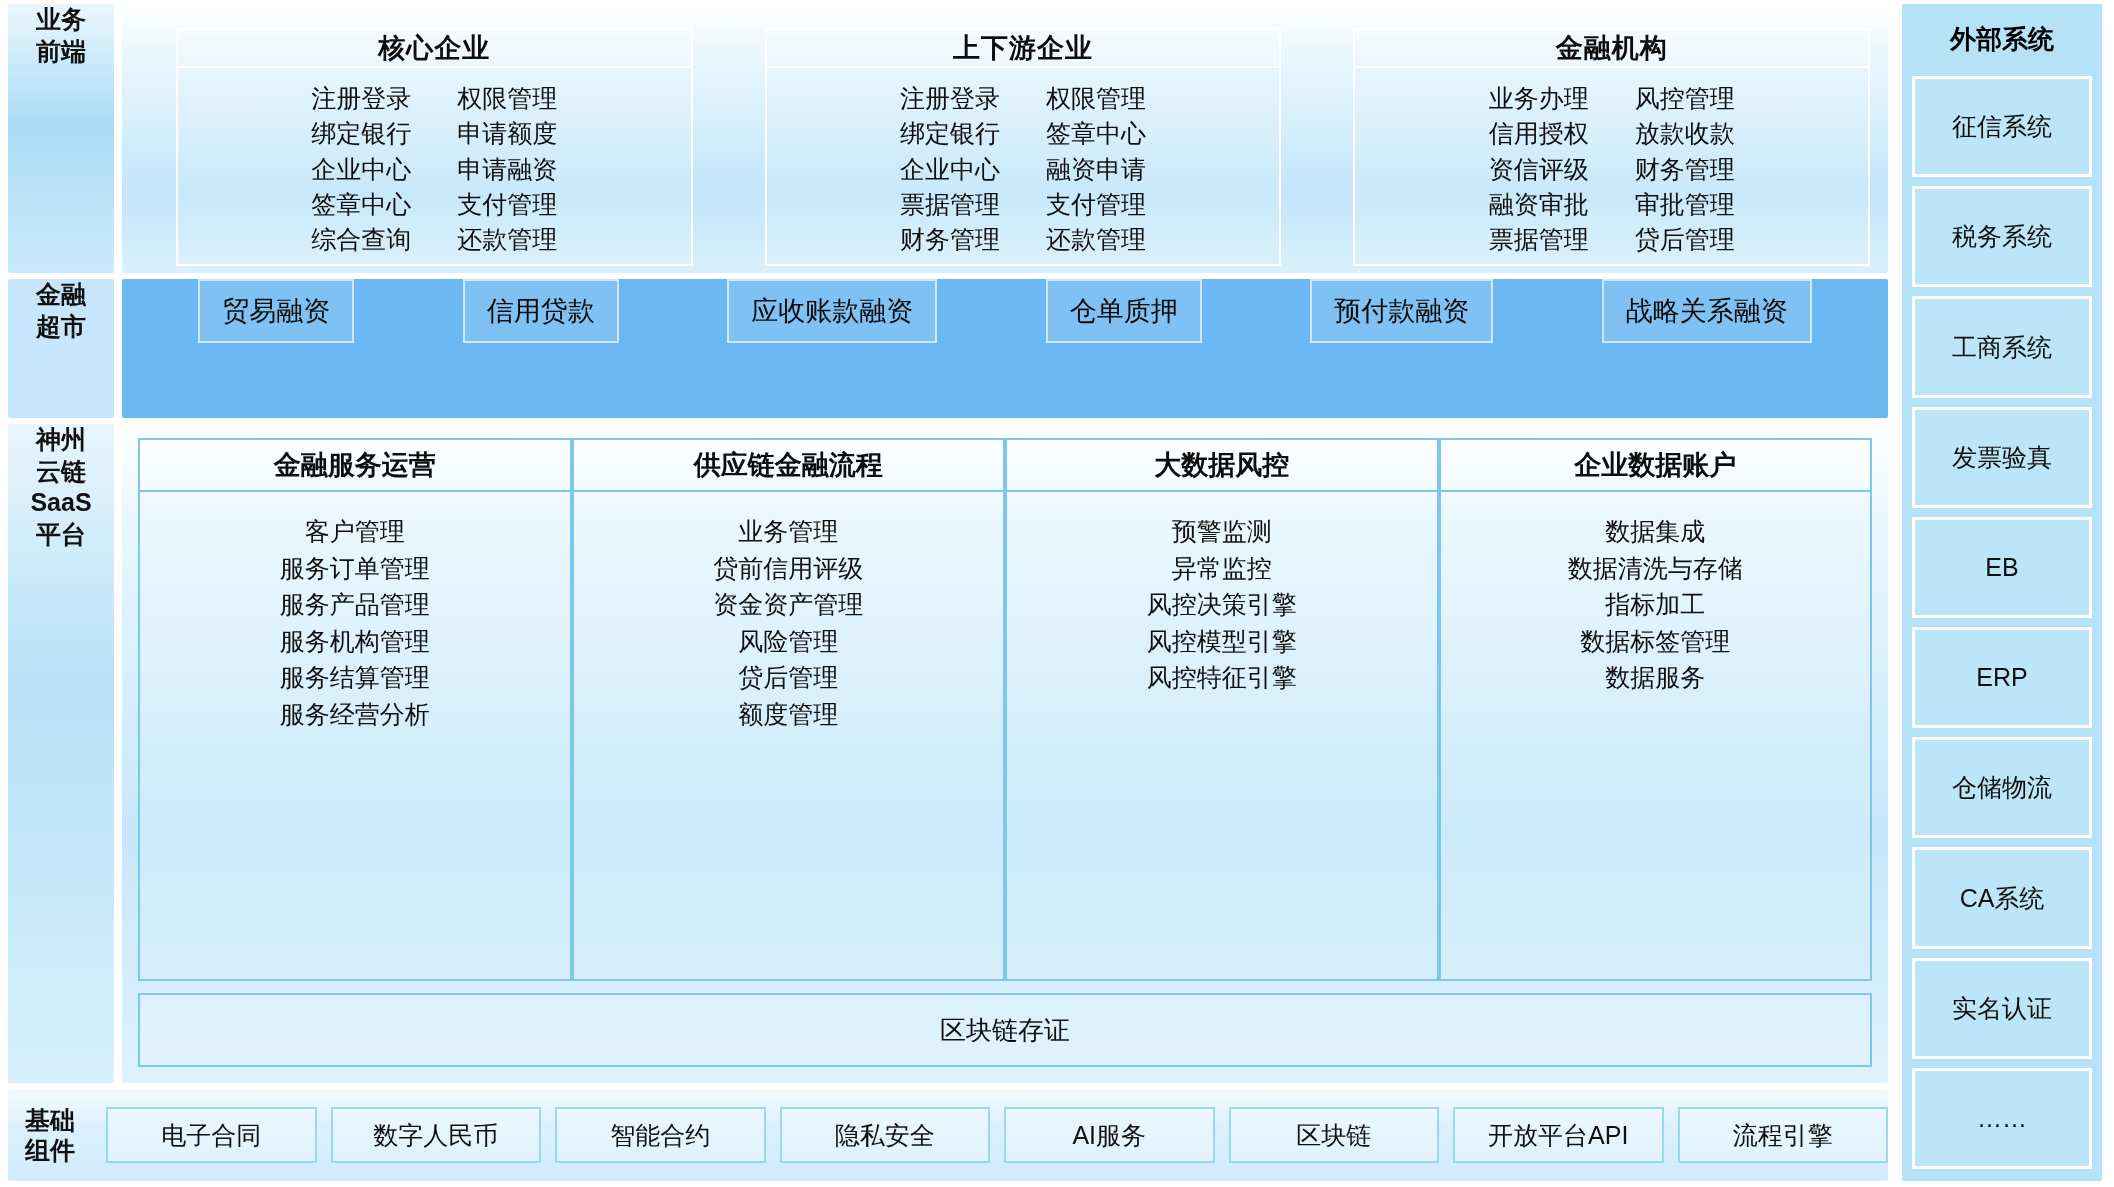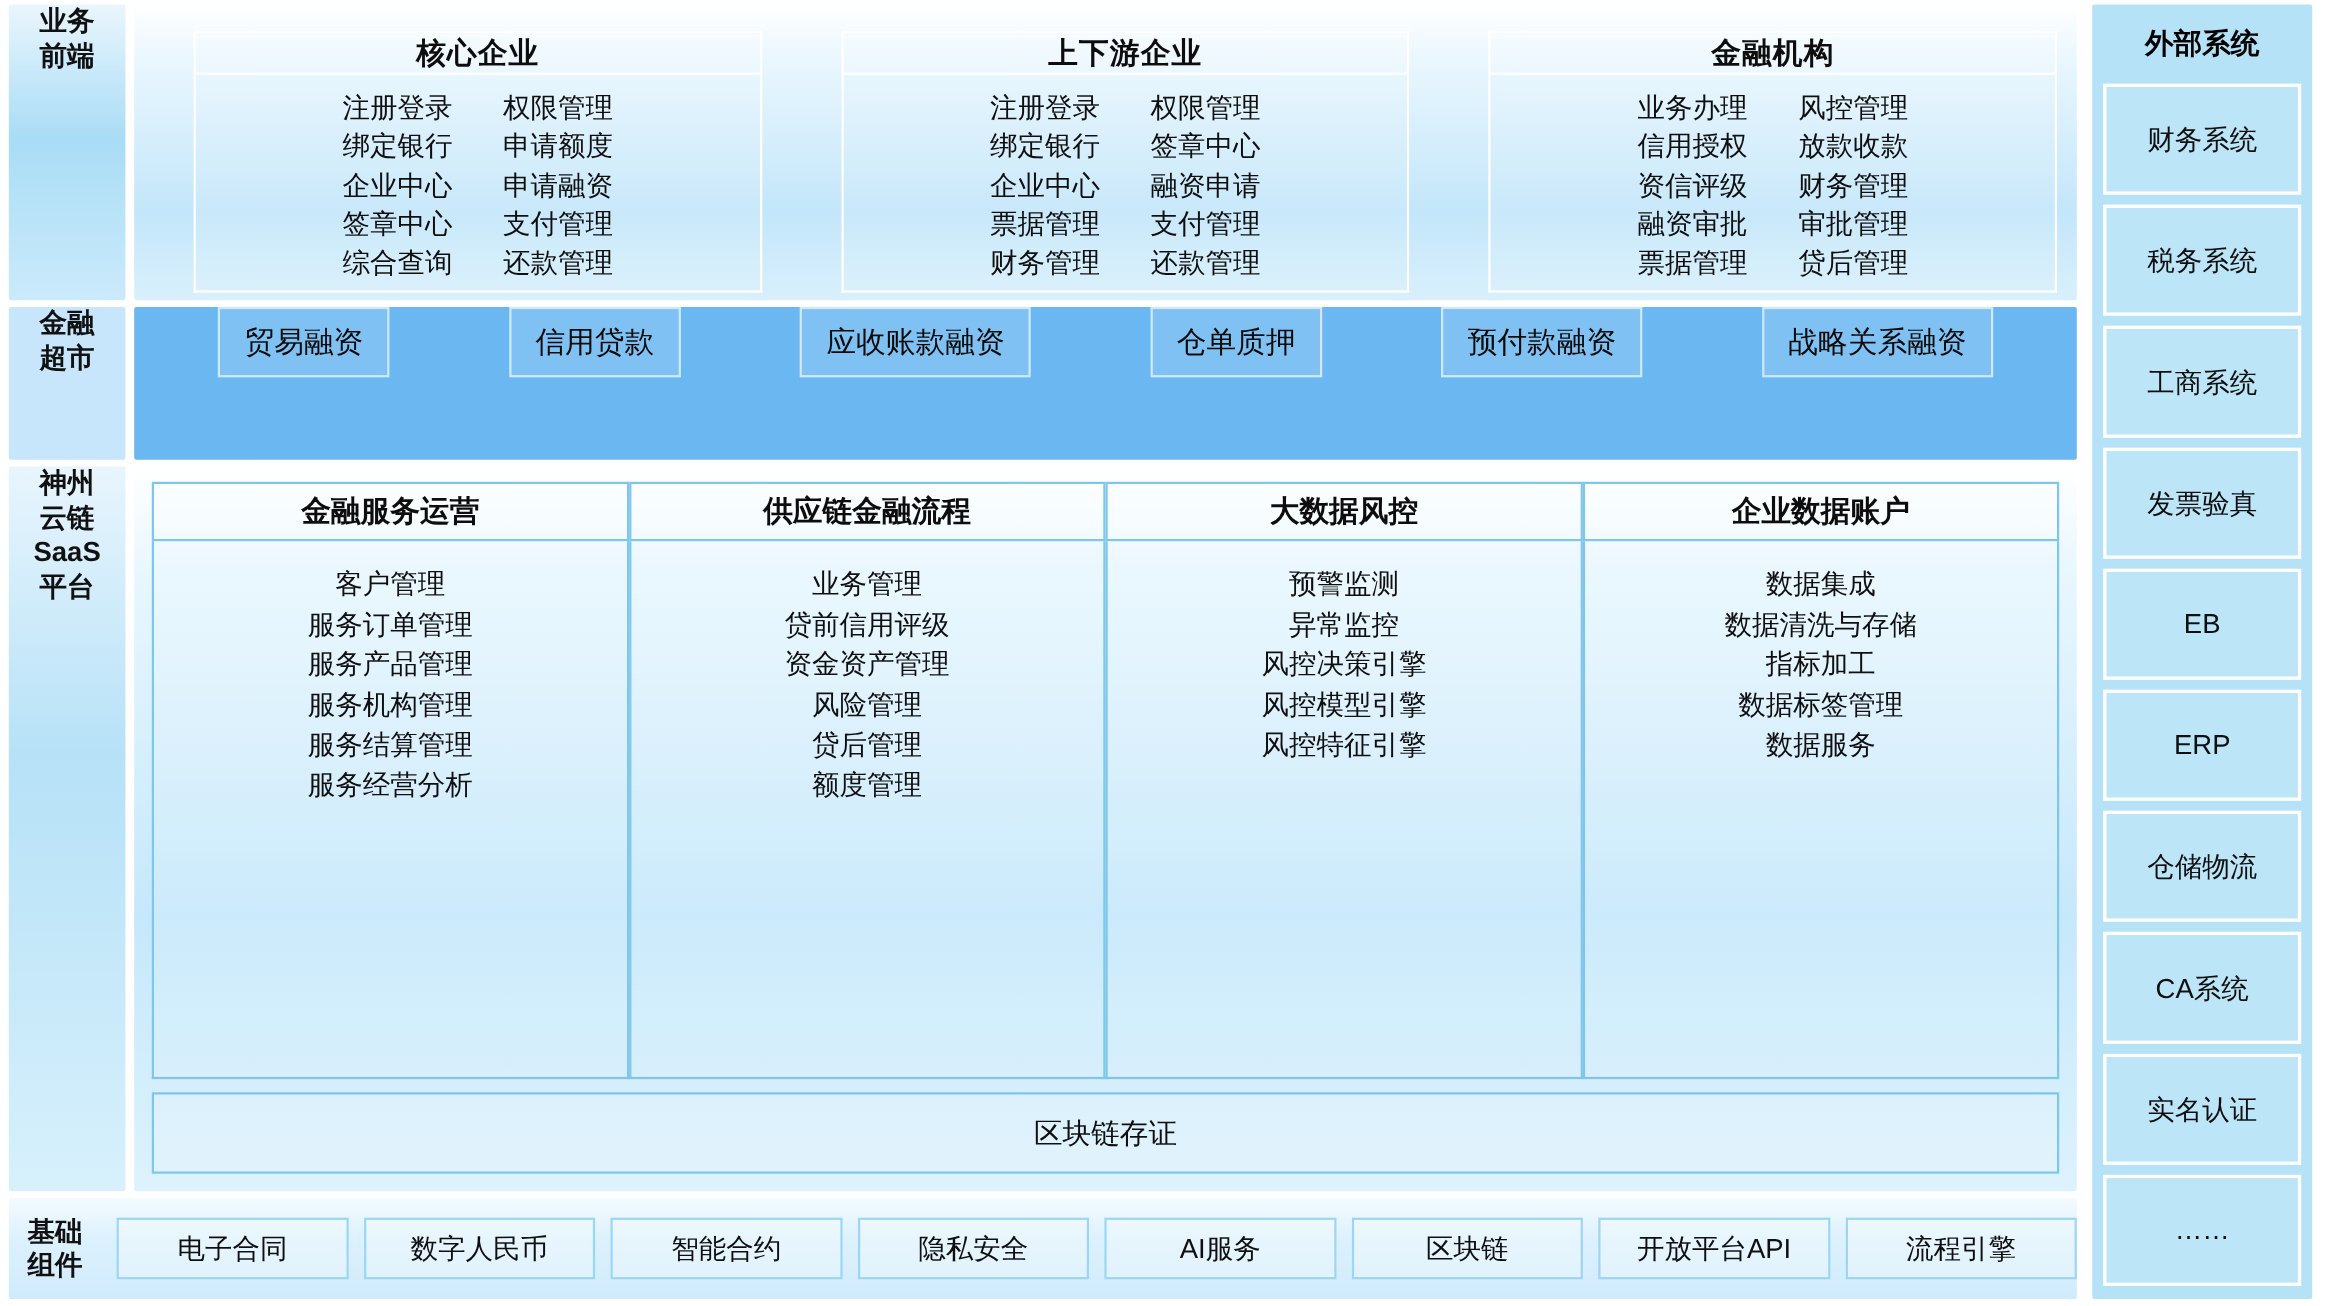--- a/index.html
+++ b/index.html
@@ -433,21 +433,21 @@
           <div class="base-chip">流程引擎</div>
         </div>
       </div>
     </div>
 
   </div>
 
   <div class="ext-col">
     <div class="ext-inner">
       <div class="ext-title">外部系统</div>
-      <div class="ext-chip">财务系统</div>
+      <div class="ext-chip">征信系统</div>
       <div class="ext-chip">税务系统</div>
       <div class="ext-chip">工商系统</div>
       <div class="ext-chip">发票验真</div>
       <div class="ext-chip">EB</div>
       <div class="ext-chip">ERP</div>
       <div class="ext-chip">仓储物流</div>
       <div class="ext-chip">CA系统</div>
       <div class="ext-chip">实名认证</div>
       <div class="ext-chip">……</div>
     </div>

